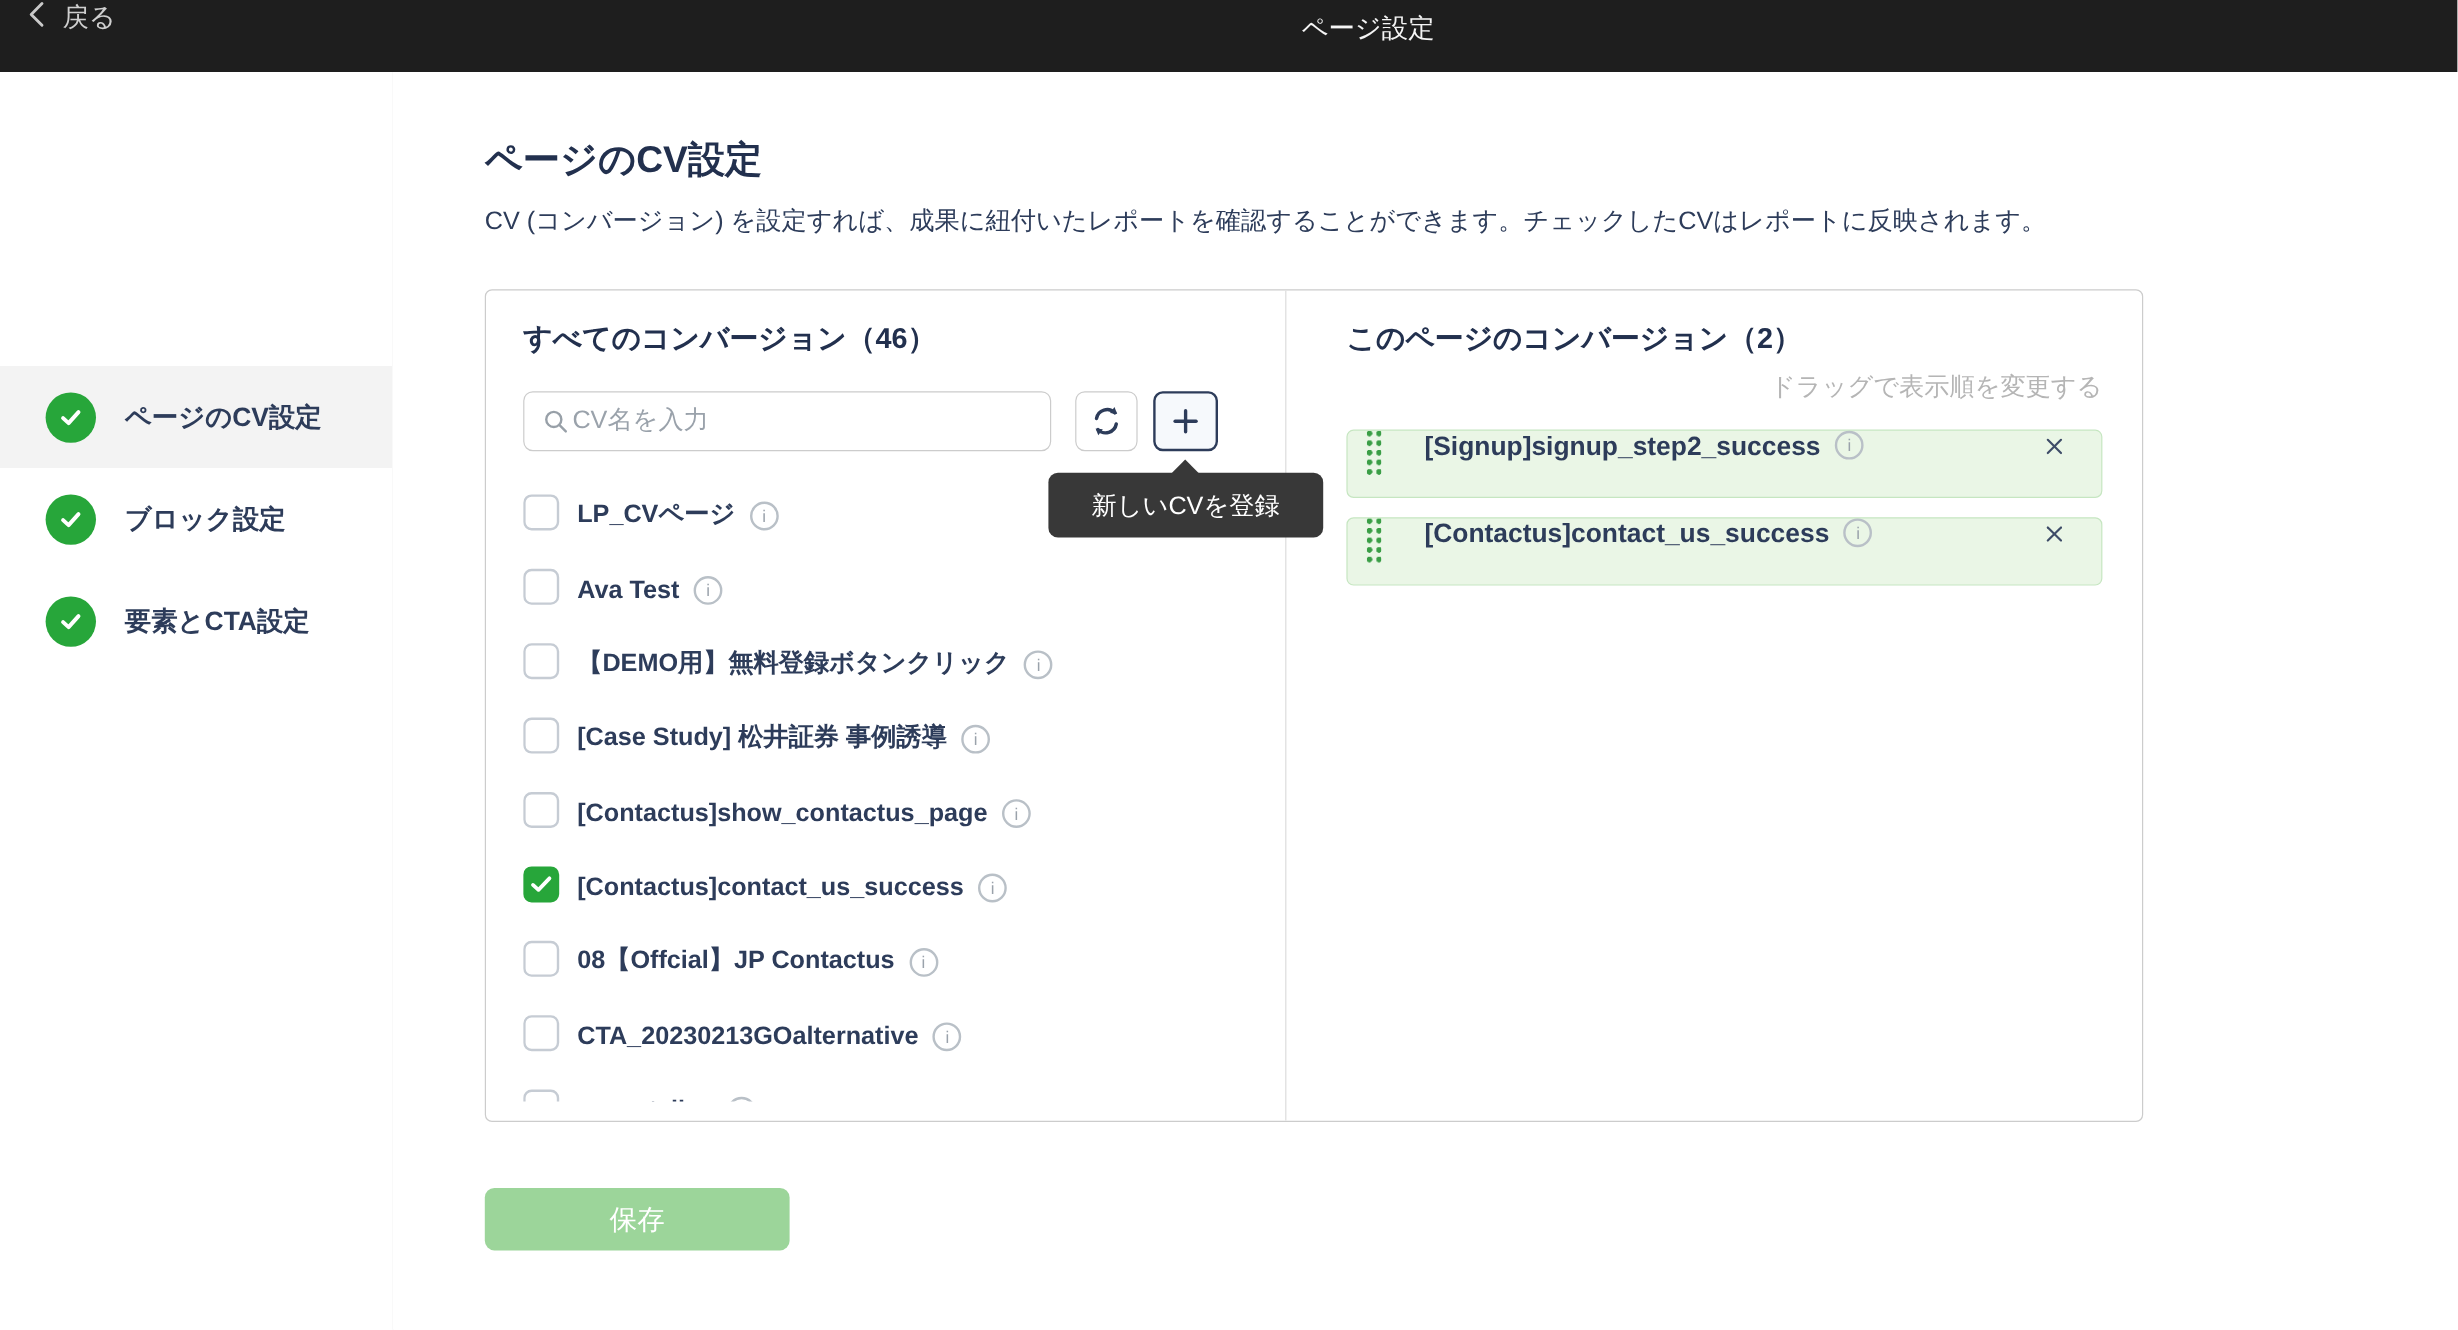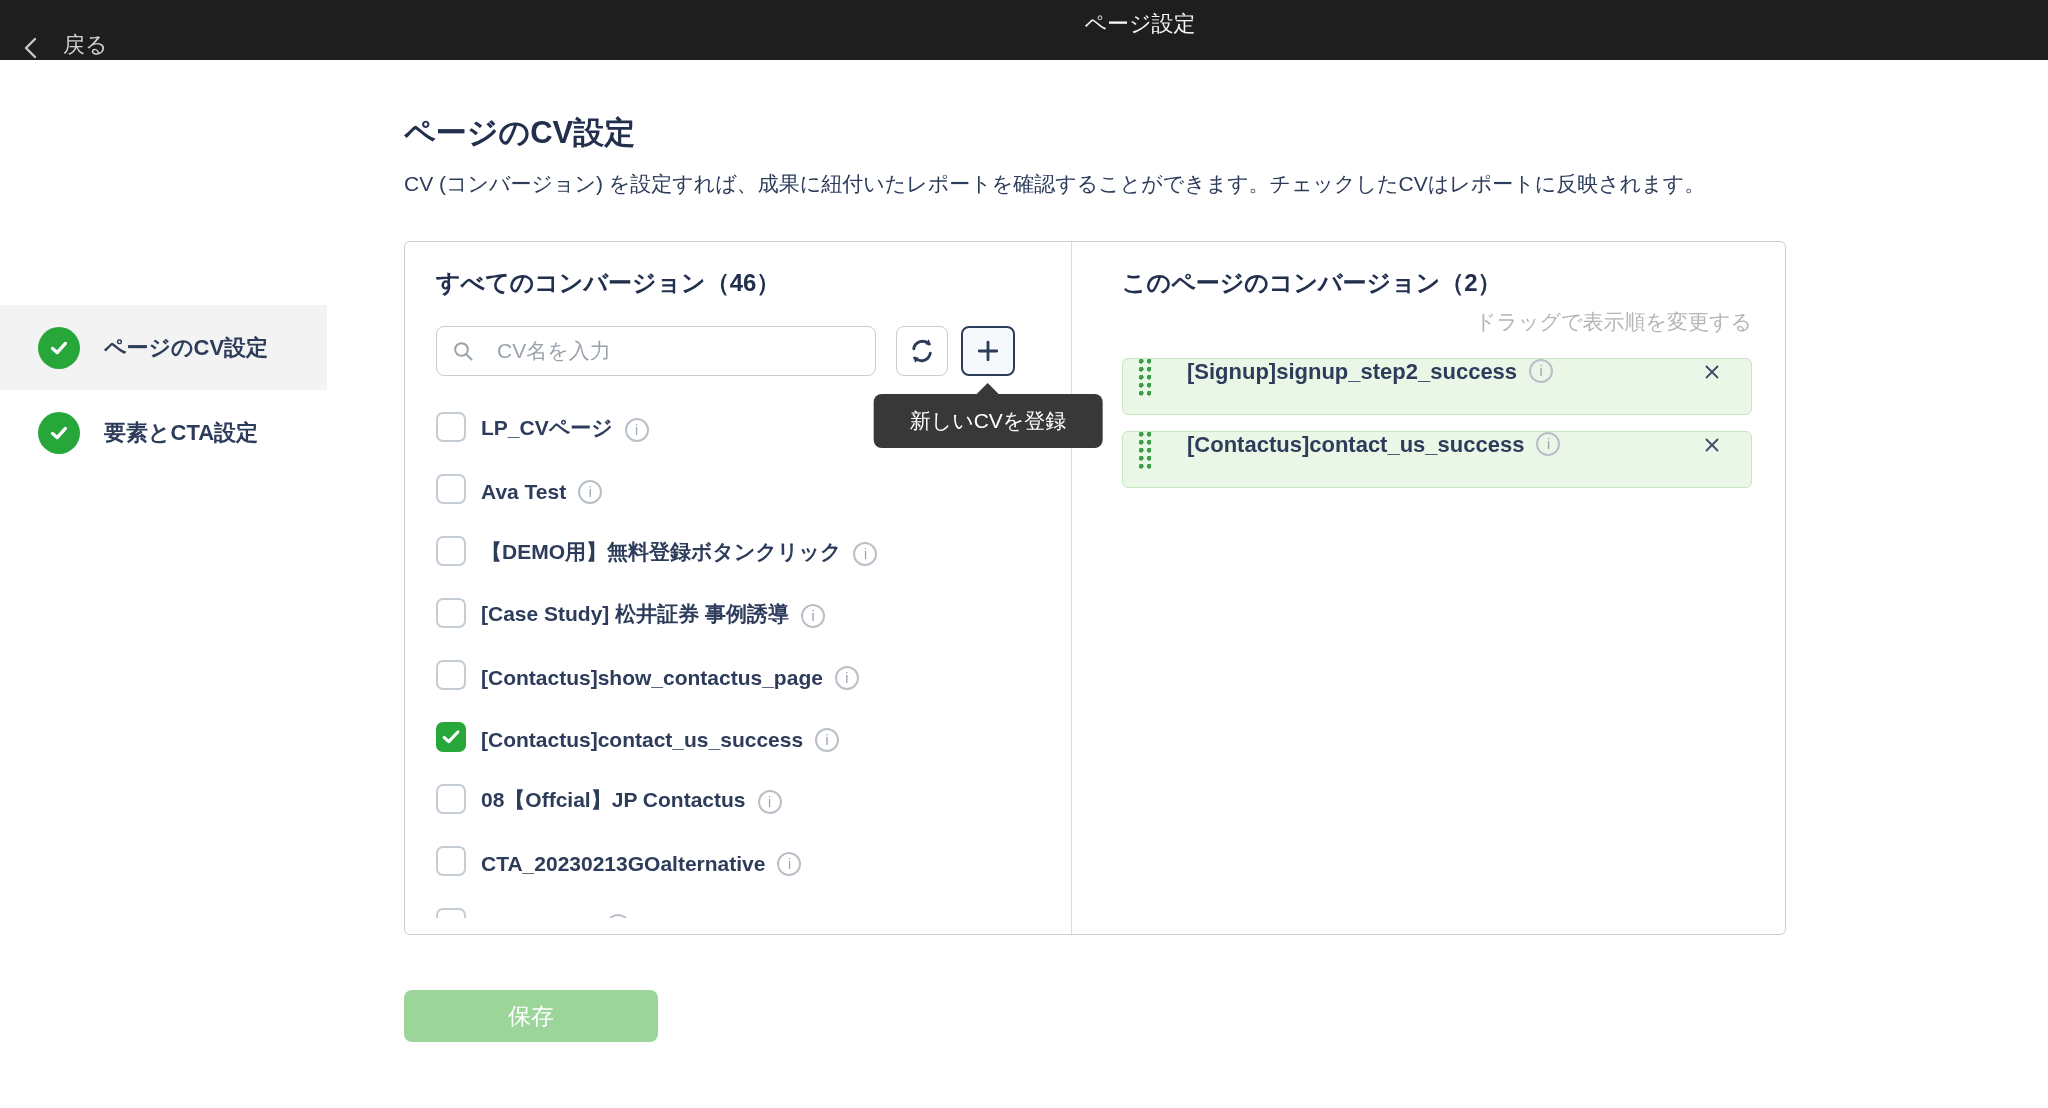--- a/index.html
+++ b/index.html
@@ -16,21 +16,21 @@
     --divider-gray:#dddddd;
     --hint-gray:#b5b5b5;
     --placeholder-gray:#9aa2ab;
   }
   html,body{margin:0;padding:0;width:2048px;height:1108px;overflow:hidden;
     background:#ffffff;font-family:"Liberation Sans","DejaVu Sans",sans-serif;color:var(--text-navy);}
   .screen{position:relative;width:2048px;height:1108px;background:#fff;}
 
   
   .topbar{position:absolute;top:0;left:0;right:0;height:60px;background:var(--topbar-bg);}
-  .back-btn{position:absolute;left:22px;top:0;height:60px;display:flex;align-items:flex-end;gap:23px;
+  .back-btn{position:absolute;left:22px;top:0;height:60px;display:flex;align-items:flex-start;gap:12px;
     color:#cfcfcf;font-size:22px;cursor:pointer;}
   .topbar-title{position:absolute;left:1140px;top:0;height:48px;transform:translateX(-50%);
     display:flex;align-items:center;color:#f5f5f5;font-size:22px;}
 
   
   .sidebar{position:absolute;top:60px;left:0;bottom:0;width:327px;background:#fff;border-right:1px solid #e5e5e5;}
   .steps{position:absolute;top:245px;left:0;right:0;}
   .step{height:85px;display:flex;align-items:center;gap:24px;padding-left:38px;font-size:22px;
     font-weight:600;color:var(--text-navy);cursor:pointer;}
   .step.active{background:#f3f3f3;}
@@ -45,21 +45,21 @@
   .panel{position:absolute;left:77px;top:181px;width:1382px;height:694px;border:1px solid var(--border-gray);
     border-radius:6px;background:#fff;display:flex;overflow:hidden;box-sizing:border-box;}
 
   .col-left{width:666px;flex:none;box-sizing:border-box;padding:24px 0 0 31px;position:relative;}
   .col-right{flex:1;border-left:1px solid var(--divider-gray);box-sizing:border-box;
     padding:24px 33px 0 50px;position:relative;}
   .col-header{margin:0;font-size:24px;line-height:34px;font-weight:700;color:var(--heading-navy);}
 
   .search-row{margin-top:26px;display:flex;align-items:center;}
   .search-box{width:440px;height:50px;border:1px solid var(--border-gray);border-radius:8px;
-    display:flex;align-items:center;gap:20px;padding:0 14px;box-sizing:border-box;background:#fff;}
+    display:flex;align-items:center;gap:0;padding:0 14px;box-sizing:border-box;background:#fff;}
   .search-input{border:none;outline:none;font-size:21px;color:var(--text-navy);width:100%;
     font-family:inherit;background:transparent;}
   .search-input::placeholder{color:var(--placeholder-gray);}
   .icon-btn{width:52px;height:50px;border:1px solid var(--border-gray);border-radius:8px;background:#fff;
     margin-left:20px;display:flex;align-items:center;justify-content:center;cursor:pointer;padding:0;}
   .icon-btn.plus{margin-left:13px;width:54px;border:2px solid var(--text-navy);background:#f6f9fc;}
 
   .tooltip{position:absolute;top:152px;left:583px;transform:translateX(-50%);background:var(--tooltip-bg);
     color:#fff;font-size:21px;white-space:nowrap;padding:13px 36px;border-radius:8px;z-index:6;}
   .tooltip::before{content:"";position:absolute;top:-11px;left:50%;transform:translateX(-50%);
@@ -114,20 +114,28 @@
     <nav class="steps" id="sidebar-steps">
   <div class="step active">
     <span class="check-circle">
       <svg width="22" height="22" viewBox="0 0 24 24">
               <polyline points="5,12.5 10,17 19,7" fill="none" stroke="#fff" stroke-width="3.6" stroke-linecap="round" stroke-linejoin="round"></polyline>
             </svg>
     </span>
     <span class="step-label">ページのCV設定</span>
   </div>
 
+  <div class="step">
+    <span class="check-circle">
+      <svg width="22" height="22" viewBox="0 0 24 24">
+              <polyline points="5,12.5 10,17 19,7" fill="none" stroke="#fff" stroke-width="3.6" stroke-linecap="round" stroke-linejoin="round"></polyline>
+            </svg>
+    </span>
+    <span class="step-label">ブロック設定</span>
+  </div>
 
   <div class="step">
     <span class="check-circle">
       <svg width="22" height="22" viewBox="0 0 24 24">
               <polyline points="5,12.5 10,17 19,7" fill="none" stroke="#fff" stroke-width="3.6" stroke-linecap="round" stroke-linejoin="round"></polyline>
             </svg>
     </span>
     <span class="step-label">要素とCTA設定</span>
   </div>
 </nav>

